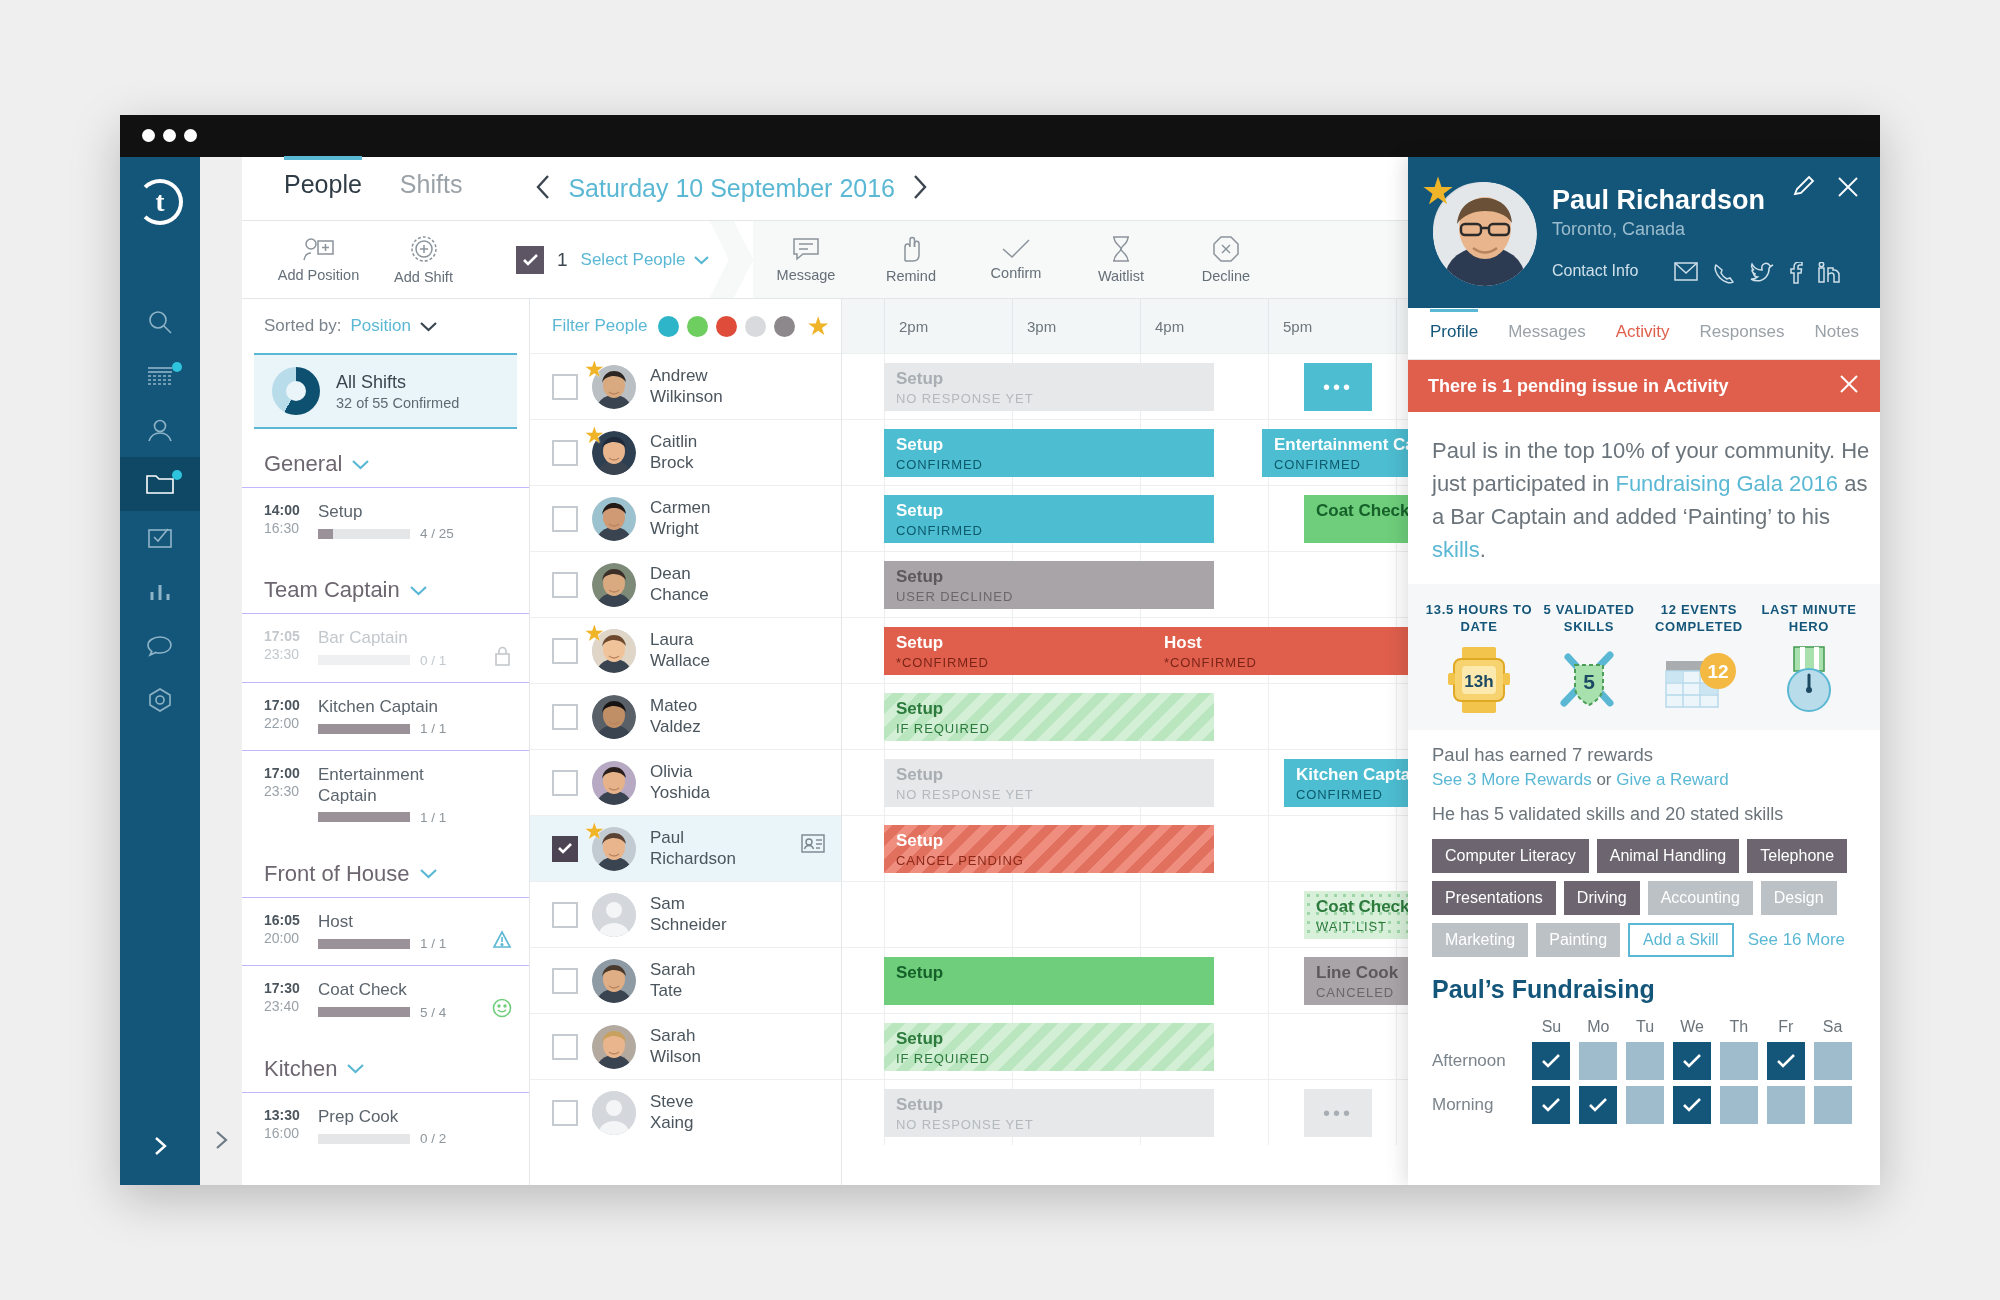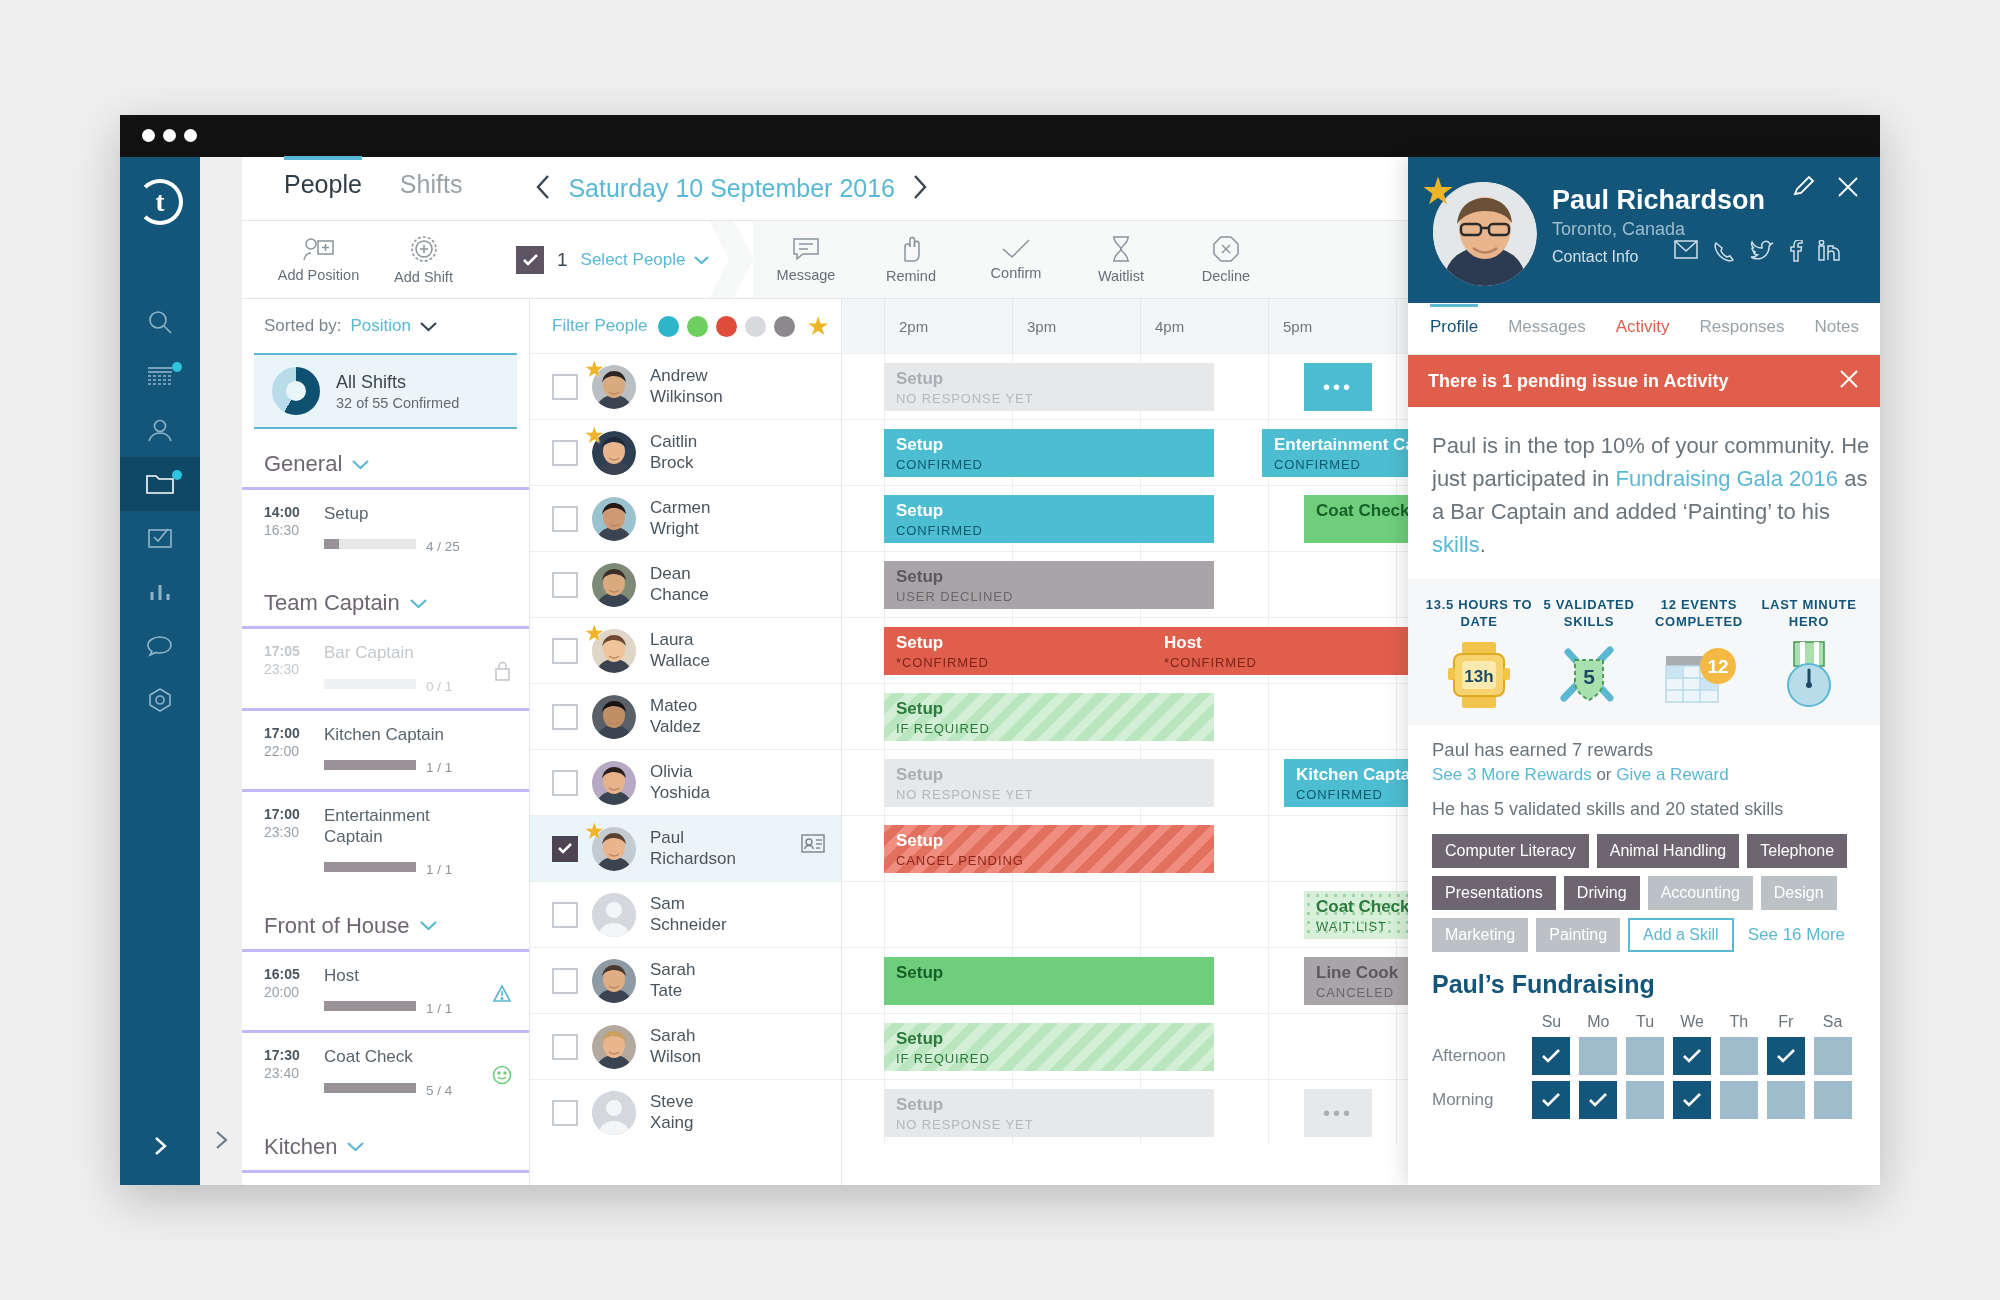--- a/index.html
+++ b/index.html
@@ -79,27 +79,27 @@
      height:76px; display:flex; align-items:center; gap:16px; padding-left:18px;}
   .donut { width:48px;height:48px;border-radius:50%;
      background:conic-gradient(#0d5070 0 58%, #b9dcea 58% 100%);
      display:flex;align-items:center;justify-content:center;}
   .donut:after{content:"";width:20px;height:20px;border-radius:50%;background:#eaf5fa;}
   .allshifts .t1{font-size:18px;color:#3b4650;}
   .allshifts .t2{font-size:14.5px;color:#5f6971;margin-top:2px;}
   .grouphead { display:flex; align-items:center; gap:10px; padding:22px 0 10px 22px; }
   .grouphead .gname{font-size:22px;color:#6d6670;}
   .grouphead svg{stroke:#5bb8d4;fill:none;stroke-width:2.2;}
-  .shiftrow { display:flex; gap:14px; padding:14px 14px 14px 22px; border-top:3px solid #c4b5fd; align-items:flex-start;}
+  .shiftrow { display:flex; gap:8px; padding:14px 14px 14px 22px; border-top:1px solid #c4b5fd; align-items:flex-start;}
   .shiftrow .times{width:46px;flex:0 0 46px;}
   .shiftrow .t-start{font-size:14px;color:#4b555d;font-weight:bold;}
   .shiftrow .t-end{font-size:14px;color:#99a1a8;margin-top:2px;}
   .shiftrow .sbody{flex:1;min-width:0;}
   .shiftrow .sname{font-size:17px;color:#5b646c;line-height:1.2;}
-  .progline{display:flex;gap:10px;margin-top:15px;}
+  .progline{display:flex;align-items:center;gap:10px;margin-top:4px;}
   .bar{height:10px;width:92px;background:#e4e6e8;position:relative;}
   .bar i{position:absolute;left:0;top:0;bottom:0;background:#9a9298;display:block;}
   .cnt{font-size:13.5px;color:#8d959b;}
   .shiftrow.dim .sname,.shiftrow.dim .t-start,.shiftrow.dim .t-end,.shiftrow.dim .cnt{color:#c3c8cc;}
   .shiftrow.dim .bar{background:#eef0f1;}
   .shiftrow.dim .bar i{background:#e0e2e4;}
   .rowicon{width:26px;flex:0 0 26px;display:flex;align-items:flex-end;justify-content:center;padding-top:18px;}
   .rowicon svg{fill:none;stroke-width:1.6;}
 
   
@@ -146,21 +146,21 @@
   .blk.ellipsis.gray{color:#a8aeb3;}
 
   
   .profile{position:absolute;right:0;top:0;width:472px;bottom:0;background:#fff;box-shadow:-4px 0 18px rgba(0,0,0,.13);display:flex;flex-direction:column;z-index:20;}
   .phead{background:#14567a;padding:22px 22px 20px 22px;position:relative;display:flex;gap:18px;}
   .pavatar{width:104px;height:104px;border-radius:50%;background:#d9dde0;position:relative;flex:0 0 104px;border:3px solid #14567a;}
   .pavatar .star{position:absolute;left:-12px;top:-10px;color:#f0b429;font-size:38px;line-height:1;z-index:3;}
   .pinfo{flex:1;padding-top:6px;min-width:0;}
   .pname2{font-size:27px;color:#fff;font-weight:bold;}
   .ploc{font-size:18px;color:#9bbccd;margin-top:3px;}
-  .pcontact{display:flex;align-items:flex-end;gap:30px;}
+  .pcontact{display:flex;align-items:flex-start;gap:30px;margin-top:22px;}
   .pcontact .ci{font-size:16px;color:#cfe0e9;cursor:pointer;}
   .socials{display:flex;gap:15px;margin-left:6px;}
   .socials svg{stroke:#cfe0e9;fill:none;stroke-width:1.5;}
   .pheadbtns{position:absolute;right:20px;top:18px;display:flex;gap:20px;}
   .pheadbtns svg{stroke:#fff;fill:none;stroke-width:1.8;}
   .ptabs{height:52px;display:flex;align-items:center;gap:30px;padding-left:22px;border-bottom:1px solid #e4e7e9;}
   .ptab{font-size:17px;color:#9aa2a8;position:relative;cursor:pointer;padding-bottom:4px;}
   .ptab.active{color:#14567a;}
   .ptab.active:after{content:"";position:absolute;left:0;right:0;top:-13px;height:3px;background:#5bb8d4;}
   .ptab.alert{color:#df5f4c;}

